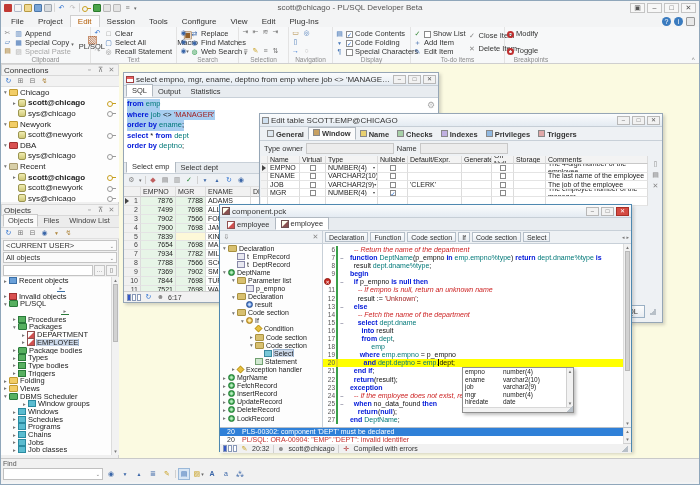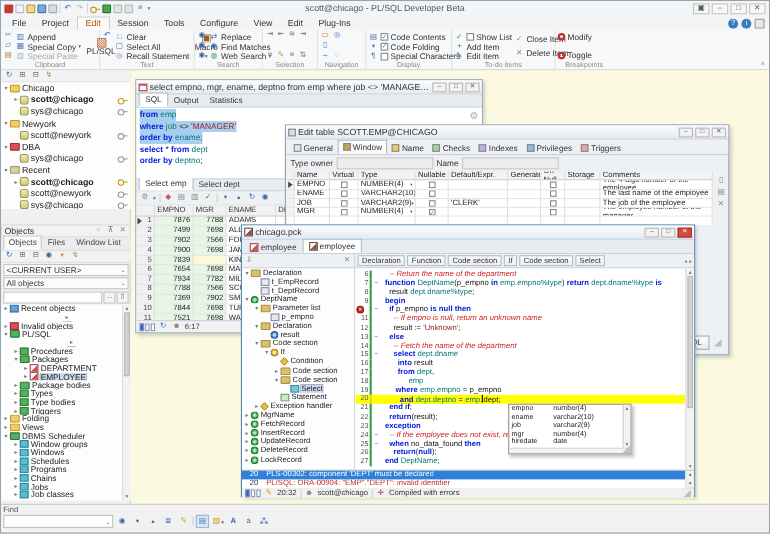--- a/index.html
+++ b/index.html
@@ -22,21 +22,21 @@
 .tabrow-right{margin-left:auto;display:flex;gap:3px;padding:0 4px 1px 0;}
 .hic{width:9px;height:9px;border-radius:50%;background:#3a7bbf;color:#fff;font-size:7px;line-height:9px;text-align:center;}
 .hic.scr{border-radius:1px;background:#e8e8e8;border:1px solid #999;color:#666;}
 
 
 .ribbon{position:absolute;left:0;top:26px;width:100%;height:37px;background:#f7f8f9;border-bottom:1px solid #cfcfcf;display:flex;}
 .rgroup{position:relative;border-right:1px solid #e3e3e3;padding:1px 2px 8px;flex:none;}
 .rlabel{position:absolute;bottom:0;left:0;width:100%;text-align:center;font-size:6.5px;color:#8a8a8a;white-space:nowrap;}
 .rrows{display:flex;height:27px;gap:2px;}
 .rcol{display:flex;flex-direction:column;justify-content:space-between;padding-top:1px;}
-.ritem{display:flex;align-items:center;gap:2px;font-size:7.5px;height:9px;white-space:nowrap;color:#333;}
+.ritem{display:flex;align-items:flex-end;gap:2px;font-size:7.5px;height:9px;white-space:nowrap;color:#333;}
 .ritem.dis{color:#a8a8a8;}
 .rbig{display:flex;flex-direction:column;align-items:center;justify-content:center;font-size:7.5px;gap:1px;padding:0 3px;color:#333;}
 .dd{font-size:5px;color:#666;}
 .g{display:inline-block;width:9px;height:8px;font-size:7px;line-height:8px;text-align:center;flex:none;}
 .g::before{display:block;}
 .g-cut::before{content:"✂";color:#888;}
 .g-copy::before{content:"▱";color:#4878b8;}
 .g-paste::before{content:"▤";color:#b08840;}
 .g-append::before{content:"▥";color:#4878b8;}
 .g-spcopy::before{content:"▦";color:#4878b8;}
@@ -208,21 +208,21 @@
 
 
 .egr{display:flex;}
 .egc{border-right:1px solid #dcdcdc;border-bottom:1px solid #e4e4e4;height:8.3px;line-height:8px;font-size:7px;padding:0 2px;overflow:hidden;flex:none;background:#fff;display:flex;align-items:center;}
 .eghead .egc{background:#f3f3f3;border-bottom:1px solid #c8c8c8;}
 .egc .cbx{width:6px;height:6px;margin:0 auto;}
 .egc .tdd{margin-left:auto;font-size:4px;color:#444;}
 .formrow{display:flex;align-items:center;gap:3px;padding:2px 4px;font-size:7.5px;color:#333;}
 .forminput{height:11px;background:#ececec;border:1px solid #c8c8c8;}
 .etabs{height:14px;display:flex;align-items:flex-end;padding-left:3px;background:#eef1f4;border-bottom:1px solid #c8d0d8;}
-.etab{padding:1px 4px;font-size:7.5px;display:flex;align-items:center;gap:2px;color:#333;}
+.etab{padding:1px 4px;font-size:7.5px;display:flex;align-items:flex-start;gap:2px;color:#333;font-weight:bold;}
 .etab.active{background:#fbfbfb;border:1px solid #b0b8c0;border-bottom-color:#fbfbfb;}
 .eticon{width:7px;height:7px;flex:none;border:1px solid #888;background:#dfe8f0;}
 .btn{border:1px solid #9ab0c4;background:linear-gradient(#fdfdfd,#e8edf2);font-size:7.5px;padding:1px 6px;color:#333;}
 
 
 .crumbbar{height:13px;display:flex;align-items:center;gap:2px;padding:1px 2px;background:#eef1f4;border-bottom:1px solid #c8d0d8;}
 .crumb{border:1px solid #b4bec8;background:linear-gradient(#fcfdfe,#e9eef3);font-size:7px;padding:0 3px;height:10px;line-height:9px;color:#333;}
 .paneh{height:13px;display:flex;align-items:center;padding:0 2px;background:#eef1f4;border-bottom:1px solid #c8d0d8;border-right:1px solid #c8d0d8;}
 
 
@@ -482,20 +482,28 @@
         </div>
       </div>
       <div class="rlabel">Breakpoints</div>
     </div>
     <span class="chev">˄</span>
   </div>
 
   <div class="sidebar">
 
     <div style="position:absolute;left:0;top:0;width:118px;height:140px;">
+      <div class="phead">
+        <span>Connections</span>
+        <span class="hbtns">
+          <span class="g g-float"></span>
+          <span class="g g-pin"></span>
+          <span class="g g-x"></span>
+        </span>
+      </div>
       <div class="ptool">
         <span class="g g-refresh"></span>
         <span class="g g-expand"></span>
         <span class="g g-collapse"></span>
         <span class="g g-plug"></span>
       </div>
       <div class="treebox" id="conn-tree" style="height:115px;">
           <div class="trow conn" style="padding-left: 1px;">
             <span class="texp">▾</span>
             <span class="ic  ic-folder-yellow"></span>
@@ -675,21 +683,21 @@
           <div class="trow obj" style="padding-left: 1px;">
             <span class="texp">▸</span>
             <span class="ic  ic-folder-yellow"></span>
             <span class="tlab">Views</span>
           </div>
           <div class="trow obj" style="padding-left: 1px;">
             <span class="texp">▾</span>
             <span class="ic  ic-folder-green"></span>
             <span class="tlab">DBMS Scheduler</span>
           </div>
-          <div class="trow obj" style="padding-left: 10px;">
+          <div class="trow obj" style="padding-left: 20px;">
             <span class="texp">▸</span>
             <span class="ic  ic-cube-cyan"></span>
             <span class="tlab">Window groups</span>
           </div>
           <div class="trow obj" style="padding-left: 10px;">
             <span class="texp">▸</span>
             <span class="ic  ic-cube-cyan"></span>
             <span class="tlab">Windows</span>
           </div>
           <div class="trow obj" style="padding-left: 10px;">
@@ -1016,21 +1024,21 @@
       </div>
       <div style="position:absolute;right:6px;bottom:4px;display:flex;align-items:center;gap:4px;">
         <span class="btn">View SQL</span>
         <span class="grip"></span>
       </div>
     </div>
 
     <div class="win active" style="left:100px;top:140px;width:413px;height:248px;z-index:3;">
       <div class="wtitle">
         <span class="ic ic-pkg-body"></span>
-        <span class="wname">chicago.pck</span>
+        <span class="wname">component.pck</span>
         <span class="mbtn">–</span>
         <span class="mbtn">□</span>
         <span class="mbtn red">✕</span>
       </div>
       <div class="dtabs" style="height:13px;">
         <span class="dtab">
             <span class="ic ic-pkg"></span>
             <span>employee</span>
           </span>
         <span class="dtab active">

